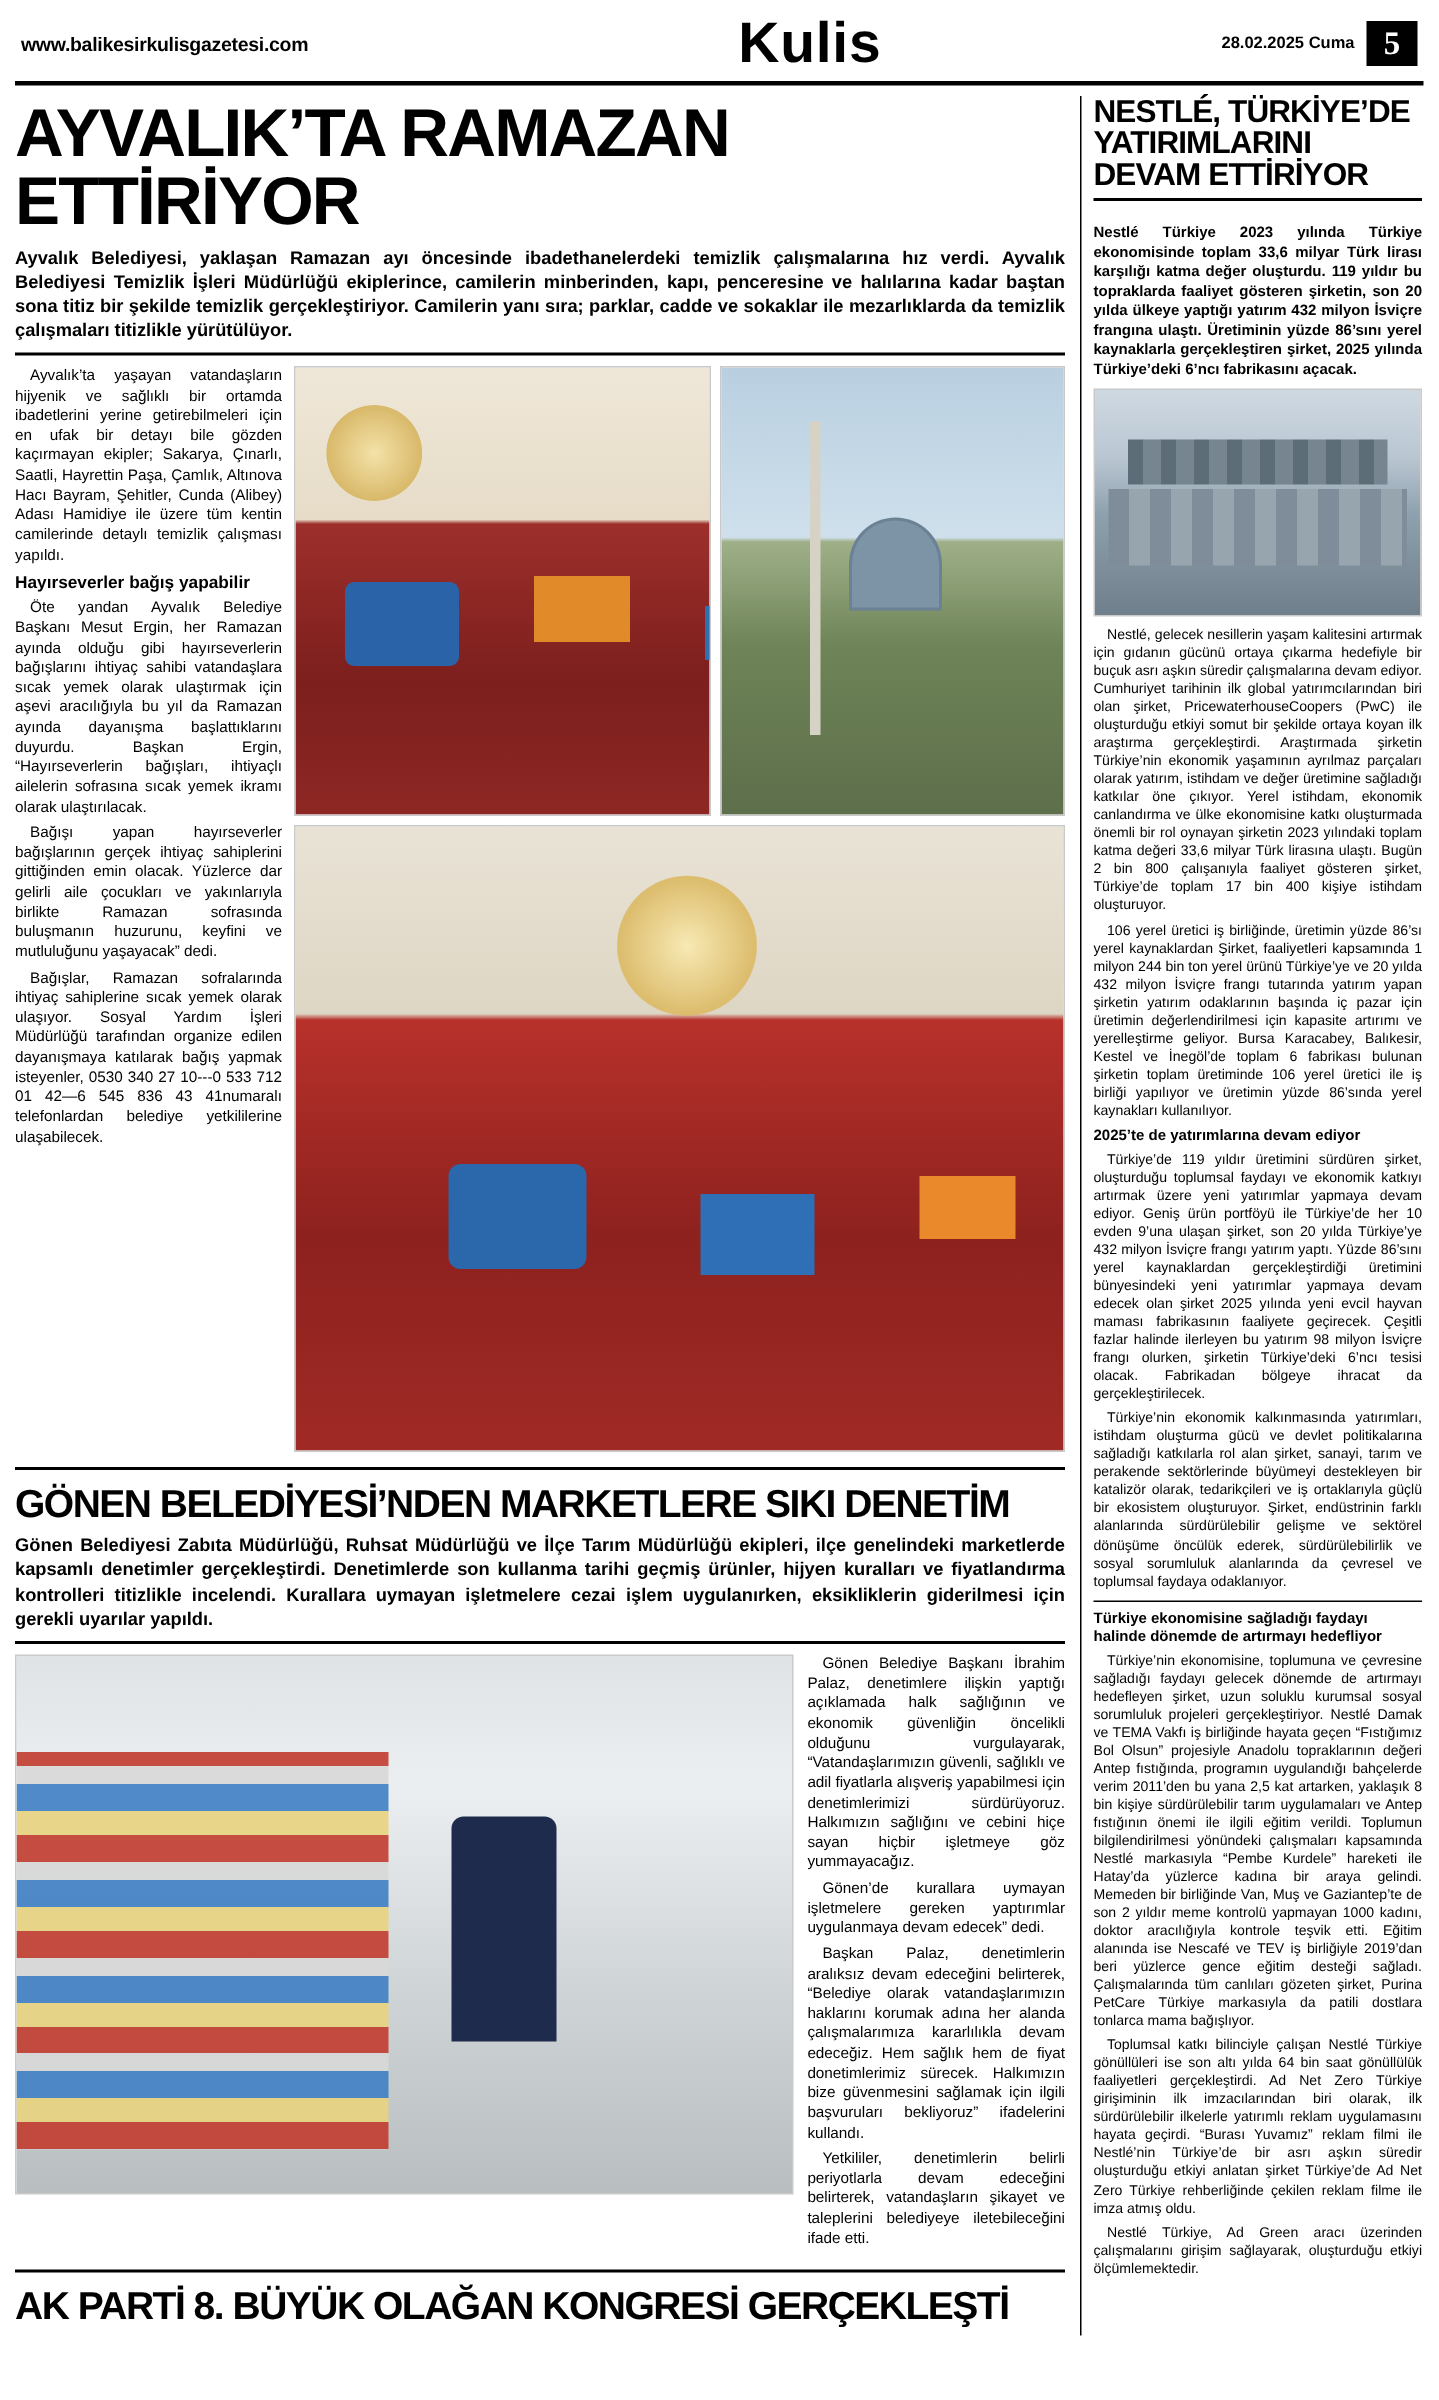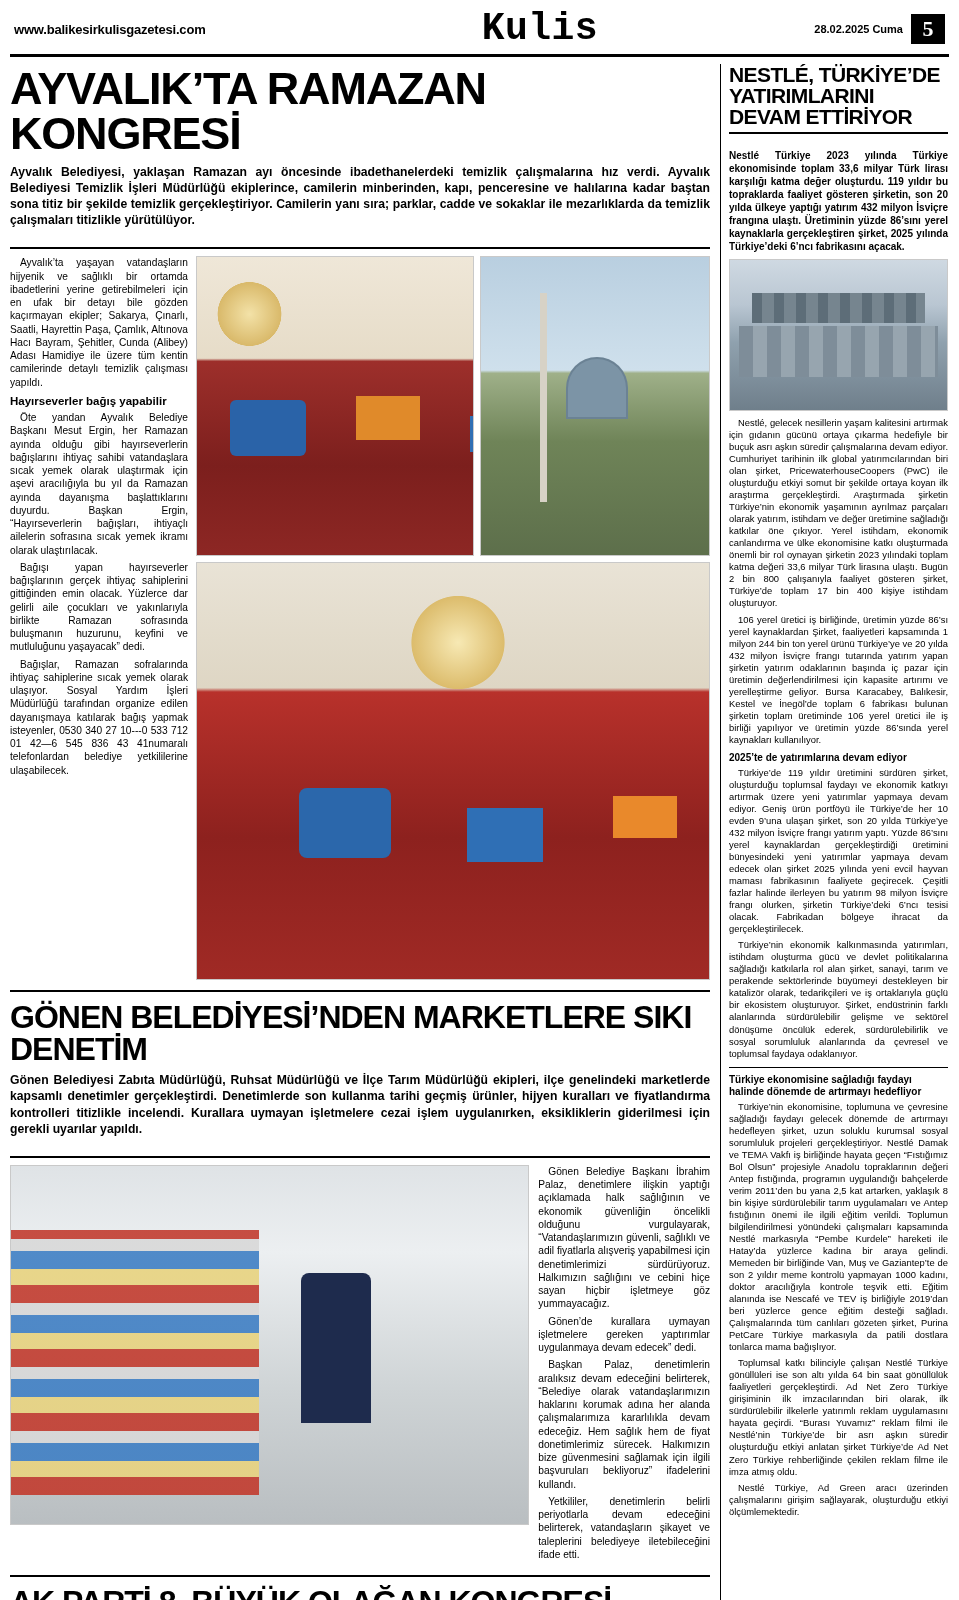--- a/index.html
+++ b/index.html
@@ -24,21 +24,21 @@
     justify-content: space-between;
     padding: 2px 4px 6px 4px;
     border-bottom: 3px solid #000;
   }
   .masthead-url {
     font-size: 13px;
     font-weight: bold;
     letter-spacing: -0.2px;
   }
   .masthead-title {
-    font-family: Liberation Mono, monospace;
+    font-family: Liberation Sans, sans-serif;
     font-size: 38px;
     font-weight: bold;
     letter-spacing: 0.5px;
     line-height: 1;
     margin-left: 60px;
   }
   .masthead-right {
     display: flex;
     align-items: center;
     gap: 8px;
@@ -74,25 +74,25 @@
     line-height: 1;
     margin: 2px 0 8px 0;
     letter-spacing: -1.2px;
   }
   .deck {
     font-size: 12.2px;
     font-weight: bold;
     line-height: 1.32;
     text-align: justify;
     border-bottom: 2px solid #000;
-    padding-bottom: 19px;
+    padding-bottom: 7px;
     margin-bottom: 7px;
   }
   .section-headline {
-    font-size: 32px;
+    font-size: 26px;
     font-weight: bold;
     line-height: 1;
     letter-spacing: -1px;
     margin: 10px 0 7px 0;
     border-top: 2px solid #000;
     padding-top: 9px;
   }
 
   
   .story1 { display: flex; gap: 8px; }
@@ -233,21 +233,21 @@
       <div class="masthead-date">28.02.2025 Cuma</div>
       <div class="page-number">5</div>
     </div>
   </div>
 
   <div class="body-wrap">
 
     <div class="left-col">
 
       <div>
-        <h1 class="main-headline">AYVALIK’TA RAMAZAN KONGRESİ</h1>
+        <h1 class="main-headline">AYVALIK’TA RAMAZAN ETTİRİYOR</h1>
         <div class="deck">Ayvalık Belediyesi, yaklaşan Ramazan ayı öncesinde ibadethanelerdeki temizlik çalışmalarına hız verdi. Ayvalık Belediyesi Temizlik İşleri Müdürlüğü ekiplerince, camilerin minberinden, kapı, penceresine ve halılarına kadar baştan sona titiz bir şekilde temizlik gerçekleştiriyor. Camilerin yanı sıra; parklar, cadde ve sokaklar ile mezarlıklarda da temizlik çalışmaları titizlikle yürütülüyor.</div>
 
         <div class="story1">
           <div class="story1-text">
             <p class="body-text">Ayvalık’ta yaşayan vatandaşların hijyenik ve sağlıklı bir ortamda ibadetlerini yerine getirebilmeleri için en ufak bir detayı bile gözden kaçırmayan ekipler; Sakarya, Çınarlı, Saatli, Hayrettin Paşa, Çamlık, Altınova Hacı Bayram, Şehitler, Cunda (Alibey) Adası Hamidiye ile üzere tüm kentin camilerinde detaylı temizlik çalışması yapıldı.</p>
             <div class="subhead">Hayırseverler bağış yapabilir</div>
             <p class="body-text">Öte yandan Ayvalık Belediye Başkanı Mesut Ergin, her Ramazan ayında olduğu gibi hayırseverlerin bağışlarını ihtiyaç sahibi vatandaşlara sıcak yemek olarak ulaştırmak için aşevi aracılığıyla bu yıl da Ramazan ayında dayanışma başlattıklarını duyurdu. Başkan Ergin, “Hayırseverlerin bağışları, ihtiyaçlı ailelerin sofrasına sıcak yemek ikramı olarak ulaştırılacak.</p>
             <p class="body-text">Bağışı yapan hayırseverler bağışlarının gerçek ihtiyaç sahiplerini gittiğinden emin olacak. Yüzlerce dar gelirli aile çocukları ve yakınlarıyla birlikte Ramazan sofrasında buluşmanın huzurunu, keyfini ve mutluluğunu yaşayacak” dedi.</p>
             <p class="body-text">Bağışlar, Ramazan sofralarında ihtiyaç sahiplerine sıcak yemek olarak ulaşıyor. Sosyal Yardım İşleri Müdürlüğü tarafından organize edilen dayanışmaya katılarak bağış yapmak isteyenler, 0530 340 27 10---0 533 712 01 42—6 545 836 43 41numaralı telefonlardan belediye yetkililerine ulaşabilecek.</p>
           </div>

